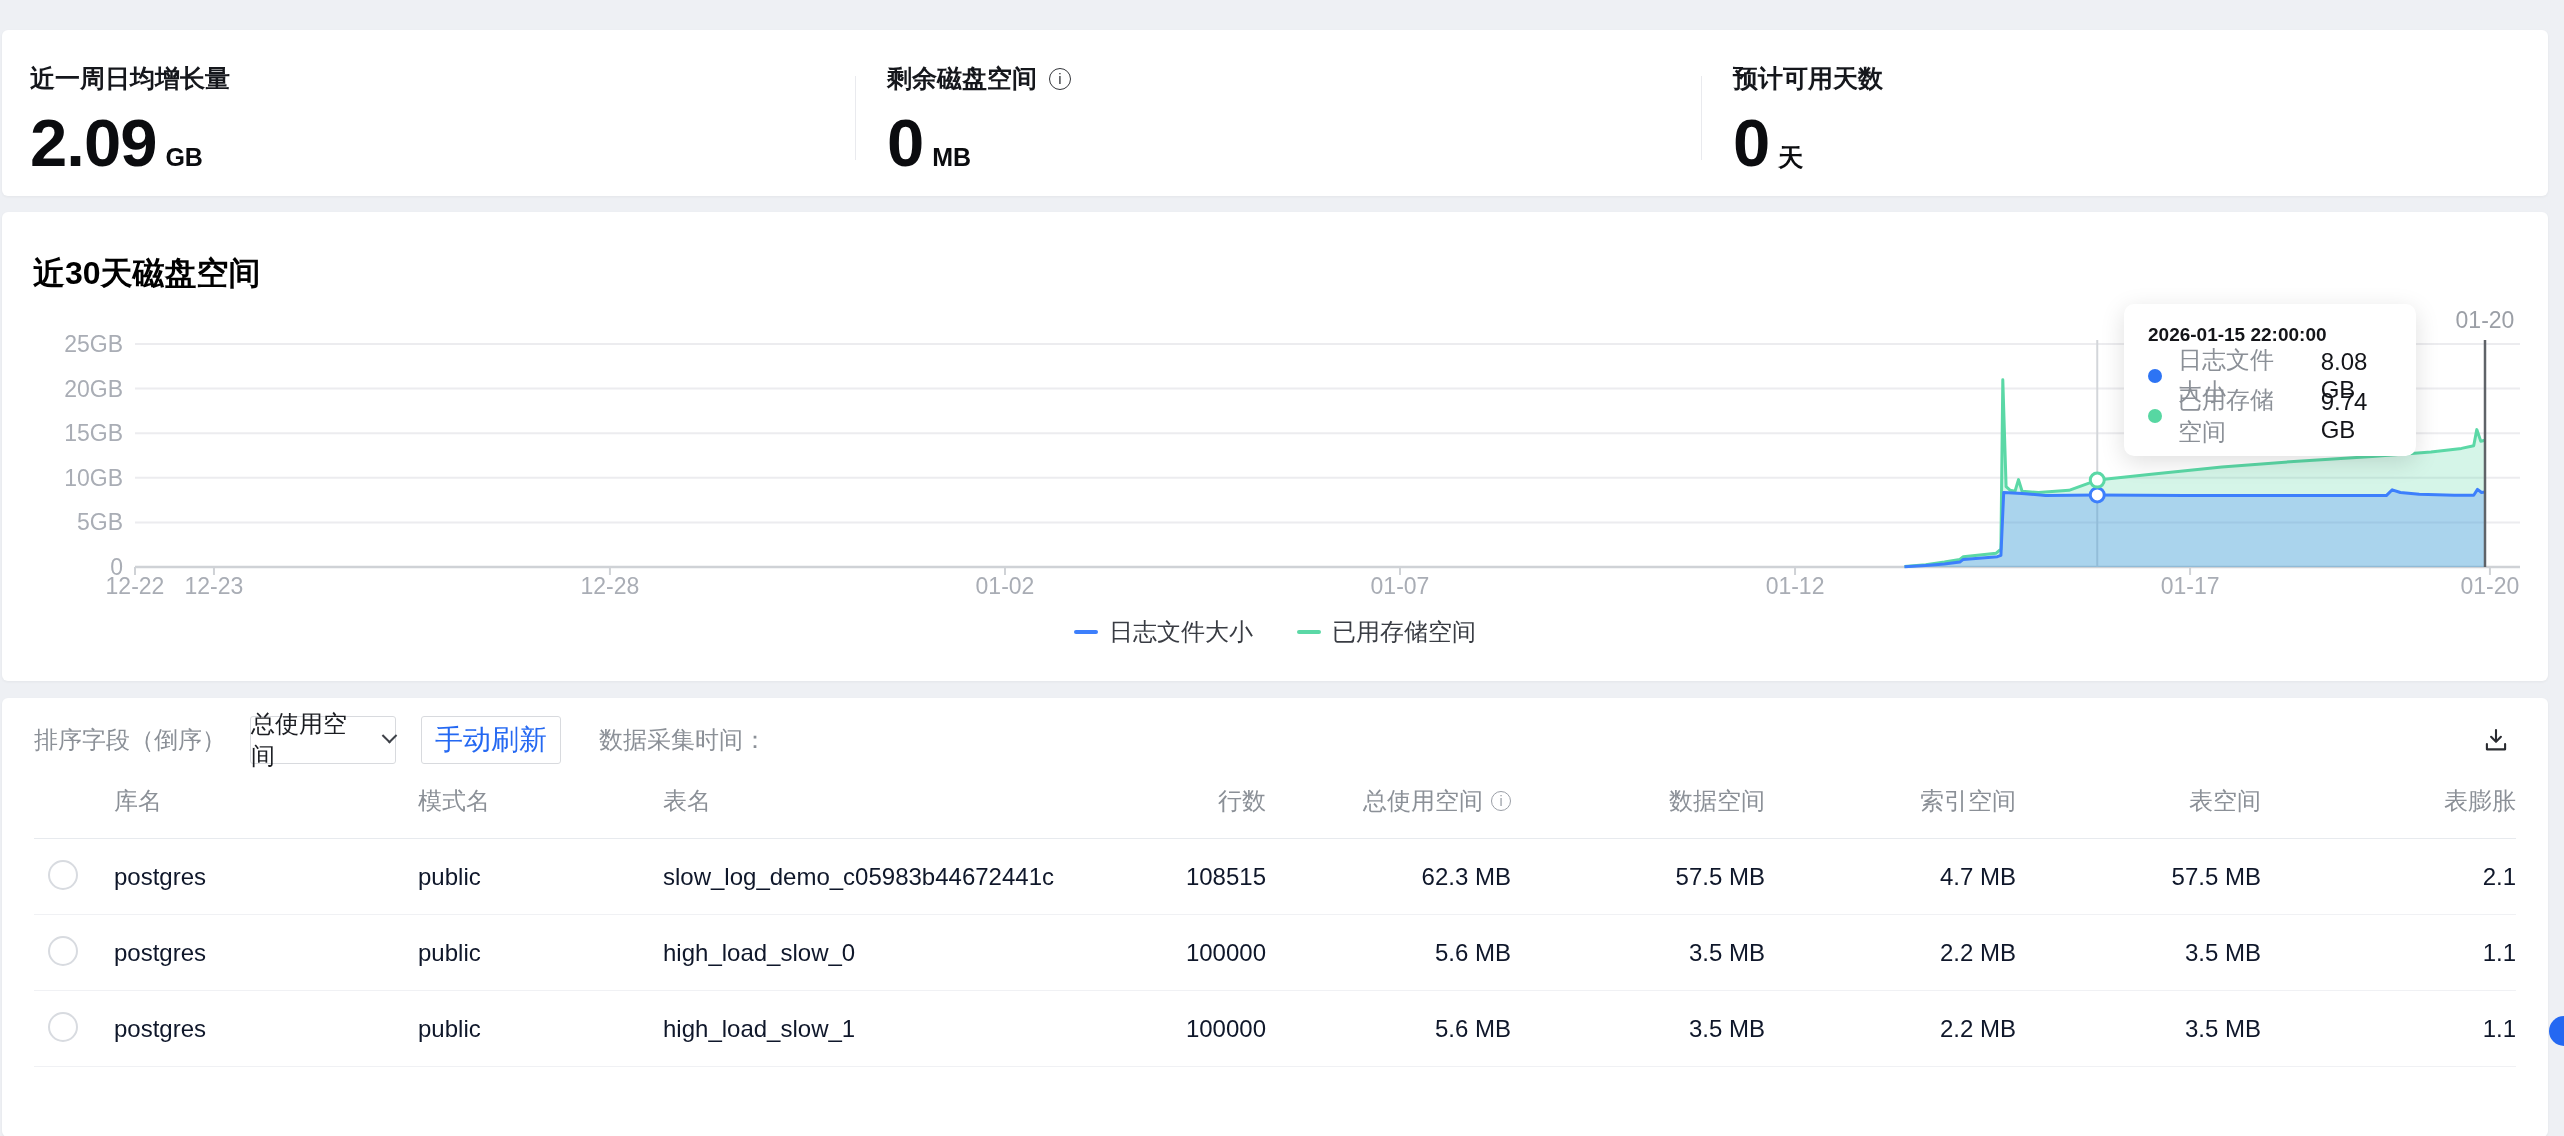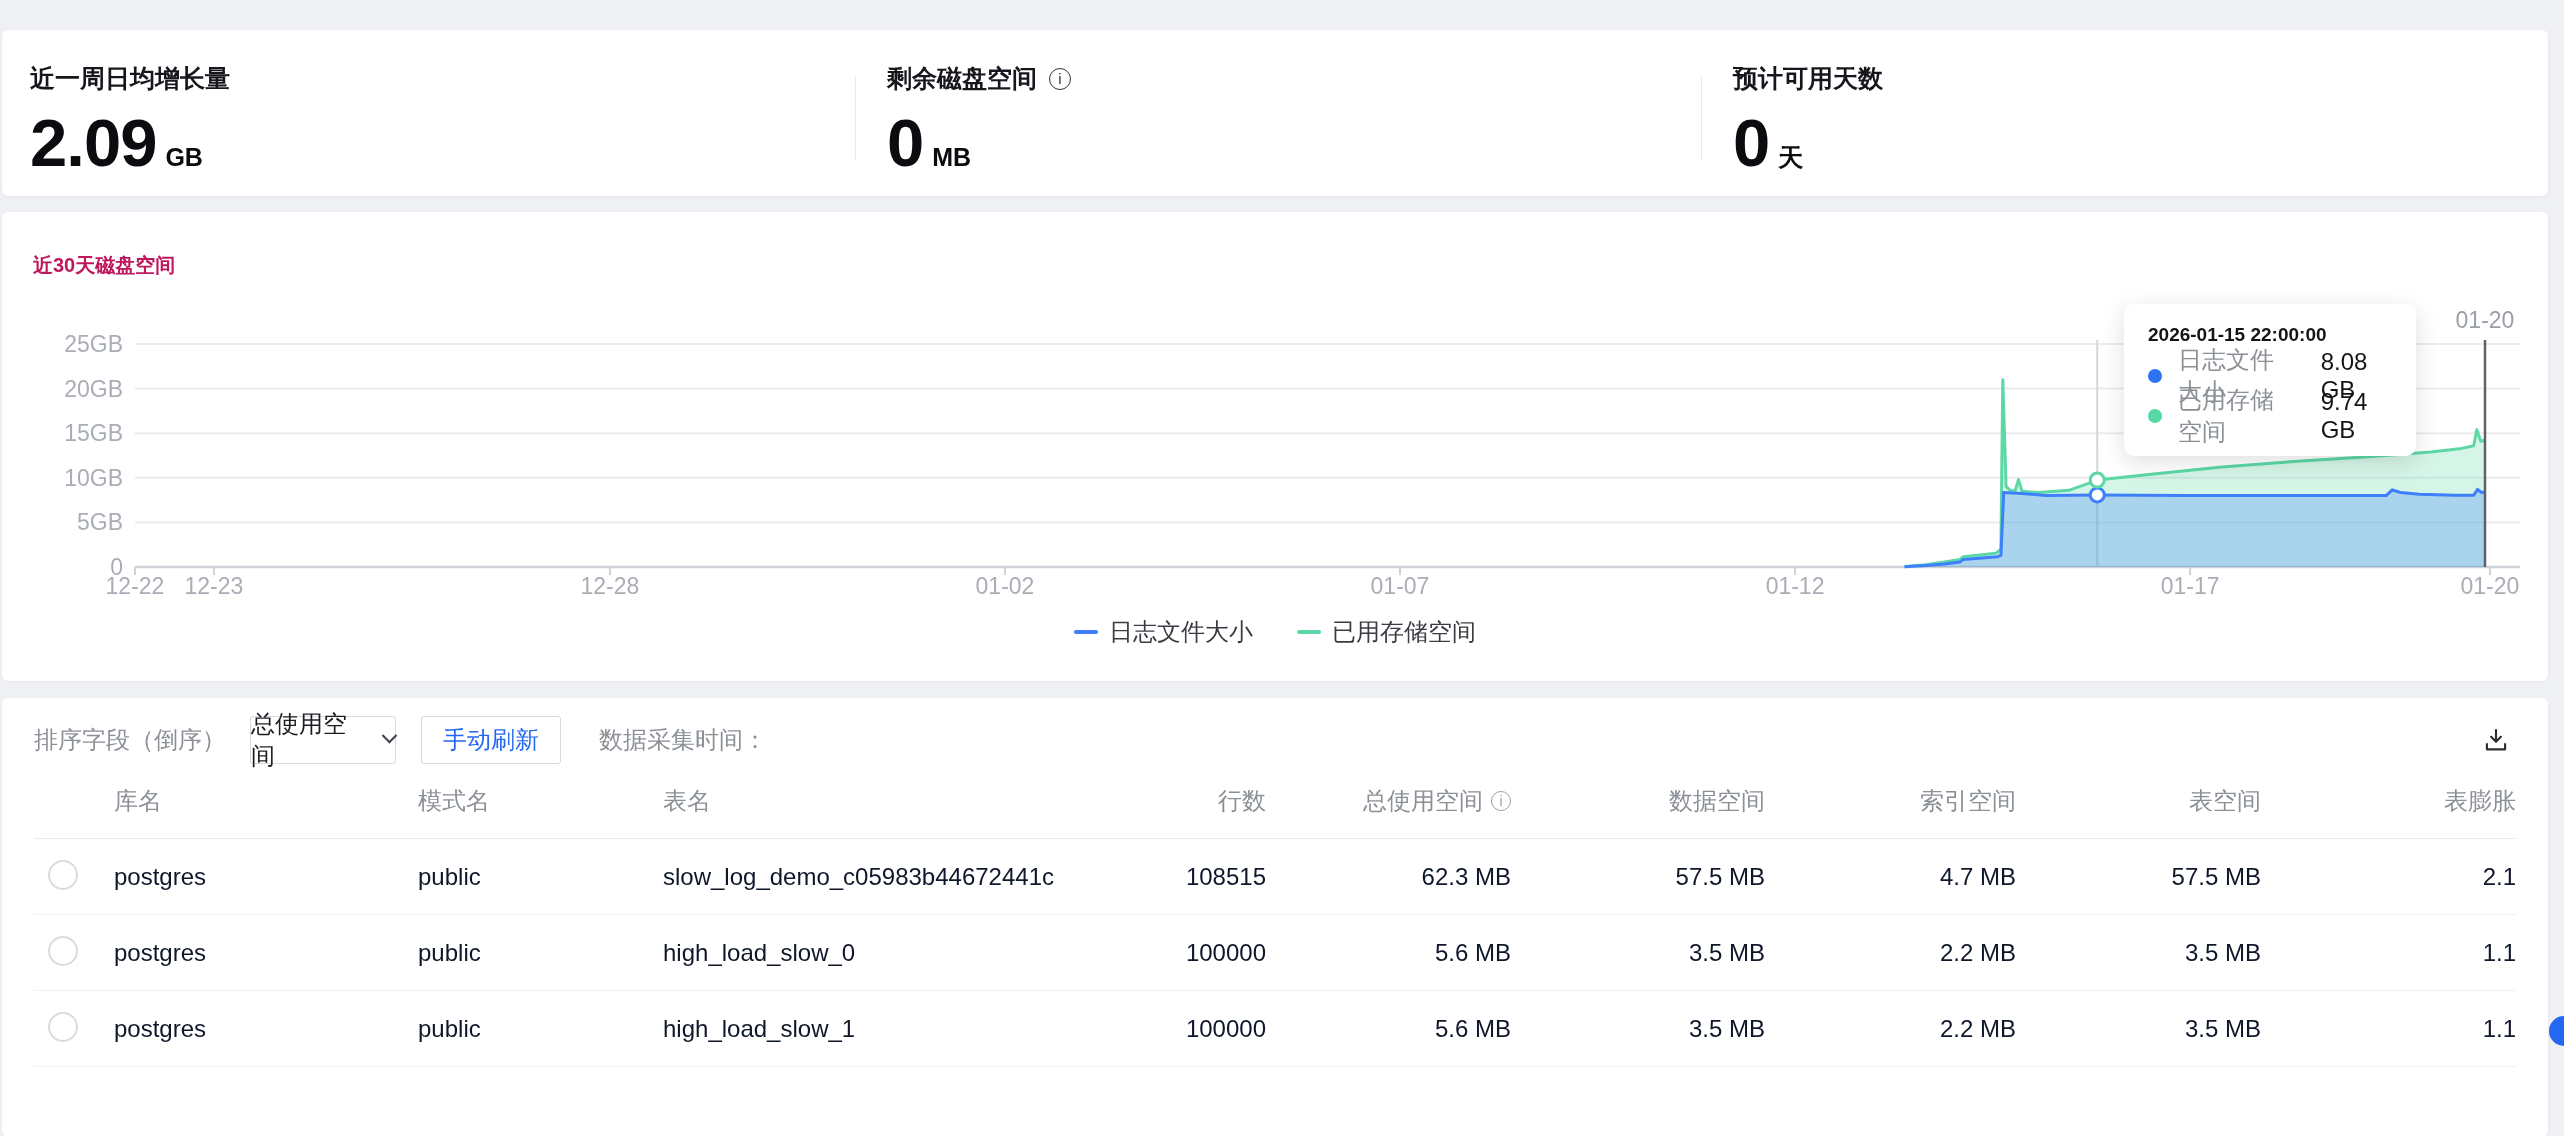--- a/index.html
+++ b/index.html
@@ -17,21 +17,21 @@
   .stat-value { font-size:67px; font-weight:700; letter-spacing:-1px; color:#0b0c0f; line-height:72px; }
   .stat-unit { font-size:25px; font-weight:700; margin-left:9px; color:#0b0c0f; }
   .stat-divider { position:absolute; top:46px; width:1px; height:84px; background:#e9eaee; }
   .div-1 { left:853px; } .div-2 { left:1699px; }
   .info-icon { width:22px; height:22px; border:1.5px solid #33353a; border-radius:50%;
     display:inline-flex; align-items:center; justify-content:center; font-size:15px; font-weight:500; color:#33353a; }
   .info-icon.gray { border-color:#9a9ea6; color:#9a9ea6; width:20px; height:20px; font-size:14px; }
 
   
   .card-chart { height:469px; margin-bottom:17px; }
-  .chart-title { position:absolute; left:31px; top:40px; font-size:20px; font-weight:700; color:#be185d; }
+  .chart-title { position:absolute; left:31px; top:40px; font-size:32px; font-weight:700; color:#000000; }
   #disk-chart { position:absolute; left:58px; top:88px; }
   .tooltip { position:absolute; left:2122px; top:92px; width:292px; min-height:152px;
     background:#fff; border-radius:10px; box-shadow:0 6px 24px rgba(0,0,0,.13); padding:20px 24px; z-index:5; }
   .tooltip-title { font-size:19px; font-weight:700; color:#141519; margin-bottom:10px; }
   .tt-row { display:flex; align-items:center; height:40px; font-size:24px; }
   .tt-dot { width:14px; height:14px; border-radius:50%; margin-right:16px; flex:none; }
   .tt-label { color:#8b9097; }
   .tt-value { color:#141519; font-weight:500; margin-left:26px; }
   .legend { position:absolute; left:0; right:0; top:404px; display:flex; justify-content:center; gap:44px; }
   .legend-item { display:flex; align-items:center; font-size:24px; color:#393c43; }
@@ -43,21 +43,21 @@
   .tab { font-size:25px; color:#1b1d22; padding-bottom:20px; margin-right:52px; position:relative; cursor:pointer; }
   .tab.active { font-weight:700; }
   .tab.active::after { content:''; position:absolute; left:0; right:0; bottom:-2px; height:4px; background:#2468f2; border-radius:2px; }
   .controls { margin-top:18px; display:flex; align-items:center; }
   .sort-label { font-size:24px; color:#8b9097; }
   .select-box { margin-left:24px; width:146px; height:48px; border:1px solid #d8dade; border-radius:3px;
     display:flex; align-items:center; justify-content:center; gap:14px; font-size:24px; color:#1b1d22; background:#fff; cursor:pointer; }
   .chevron { width:11px; height:11px; border-right:2.5px solid #3f4249; border-bottom:2.5px solid #3f4249;
     transform:rotate(45deg) translate(-2px,-2px); margin-top:-4px; }
   .refresh-btn { margin-left:25px; width:140px; height:48px; border:1px solid #d8dade; border-radius:3px;
-    background:#fff; color:#2468f2; font-size:24px; display:flex; align-items:center; justify-content:center; cursor:pointer; }
+    background:#fff; color:#2468f2; font-size:28px; display:flex; align-items:center; justify-content:center; cursor:pointer; }
   .collect { margin-left:38px; font-size:24px; display:flex; align-items:center; }
   .collect-label { color:#8b9097; }
   .collect-value { color:#16181d; margin-left:6px; }
   .spacer { flex:1; }
   .dl-btn { width:40px; height:40px; display:flex; align-items:center; justify-content:center; cursor:pointer; background:none; border:none; }
 
   .grid-row { display:grid; grid-template-columns:80px 304px 245px 420px 183px 245px 254px 251px 245px 255px; align-items:center; }
   .thead { height:75px; border-bottom:1px solid #e7eaee; }
   .th { font-size:24px; color:#8b9097; display:flex; align-items:center; gap:8px; }
   .trow { height:76px; border-bottom:1px solid #f0f1f4; }

